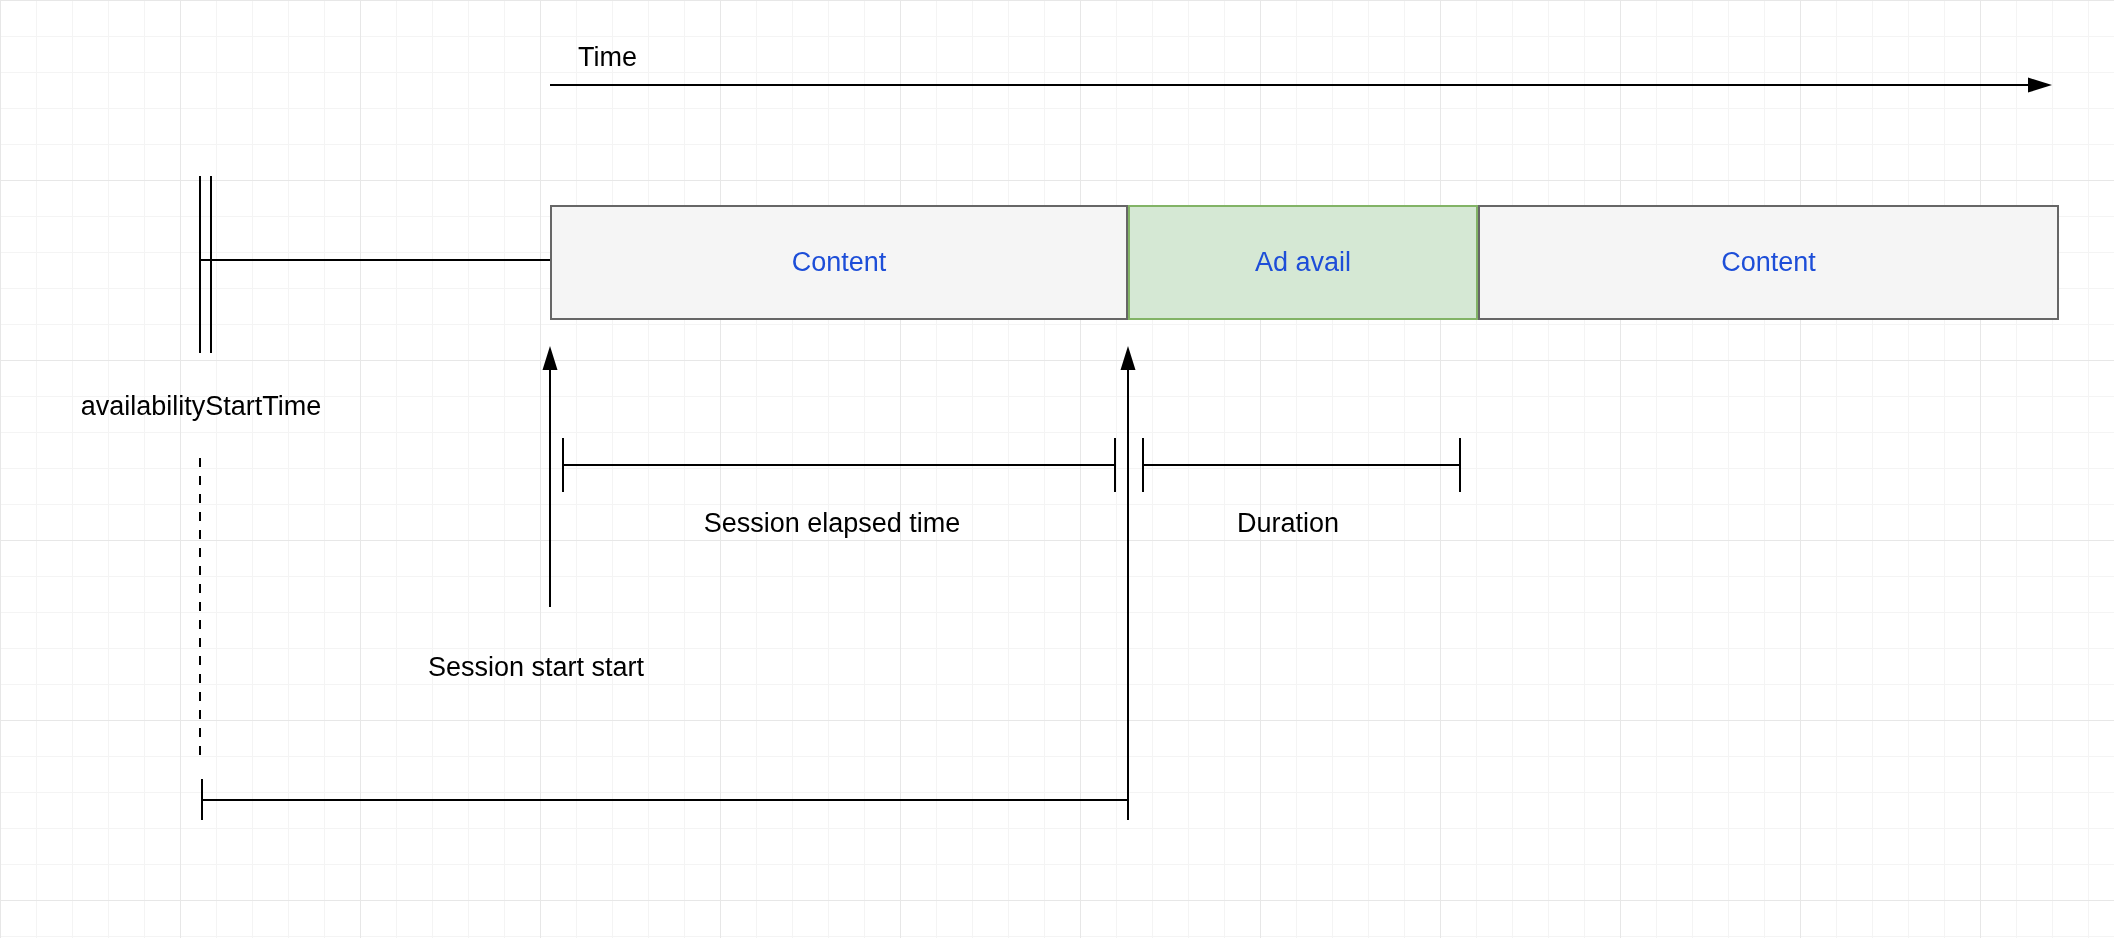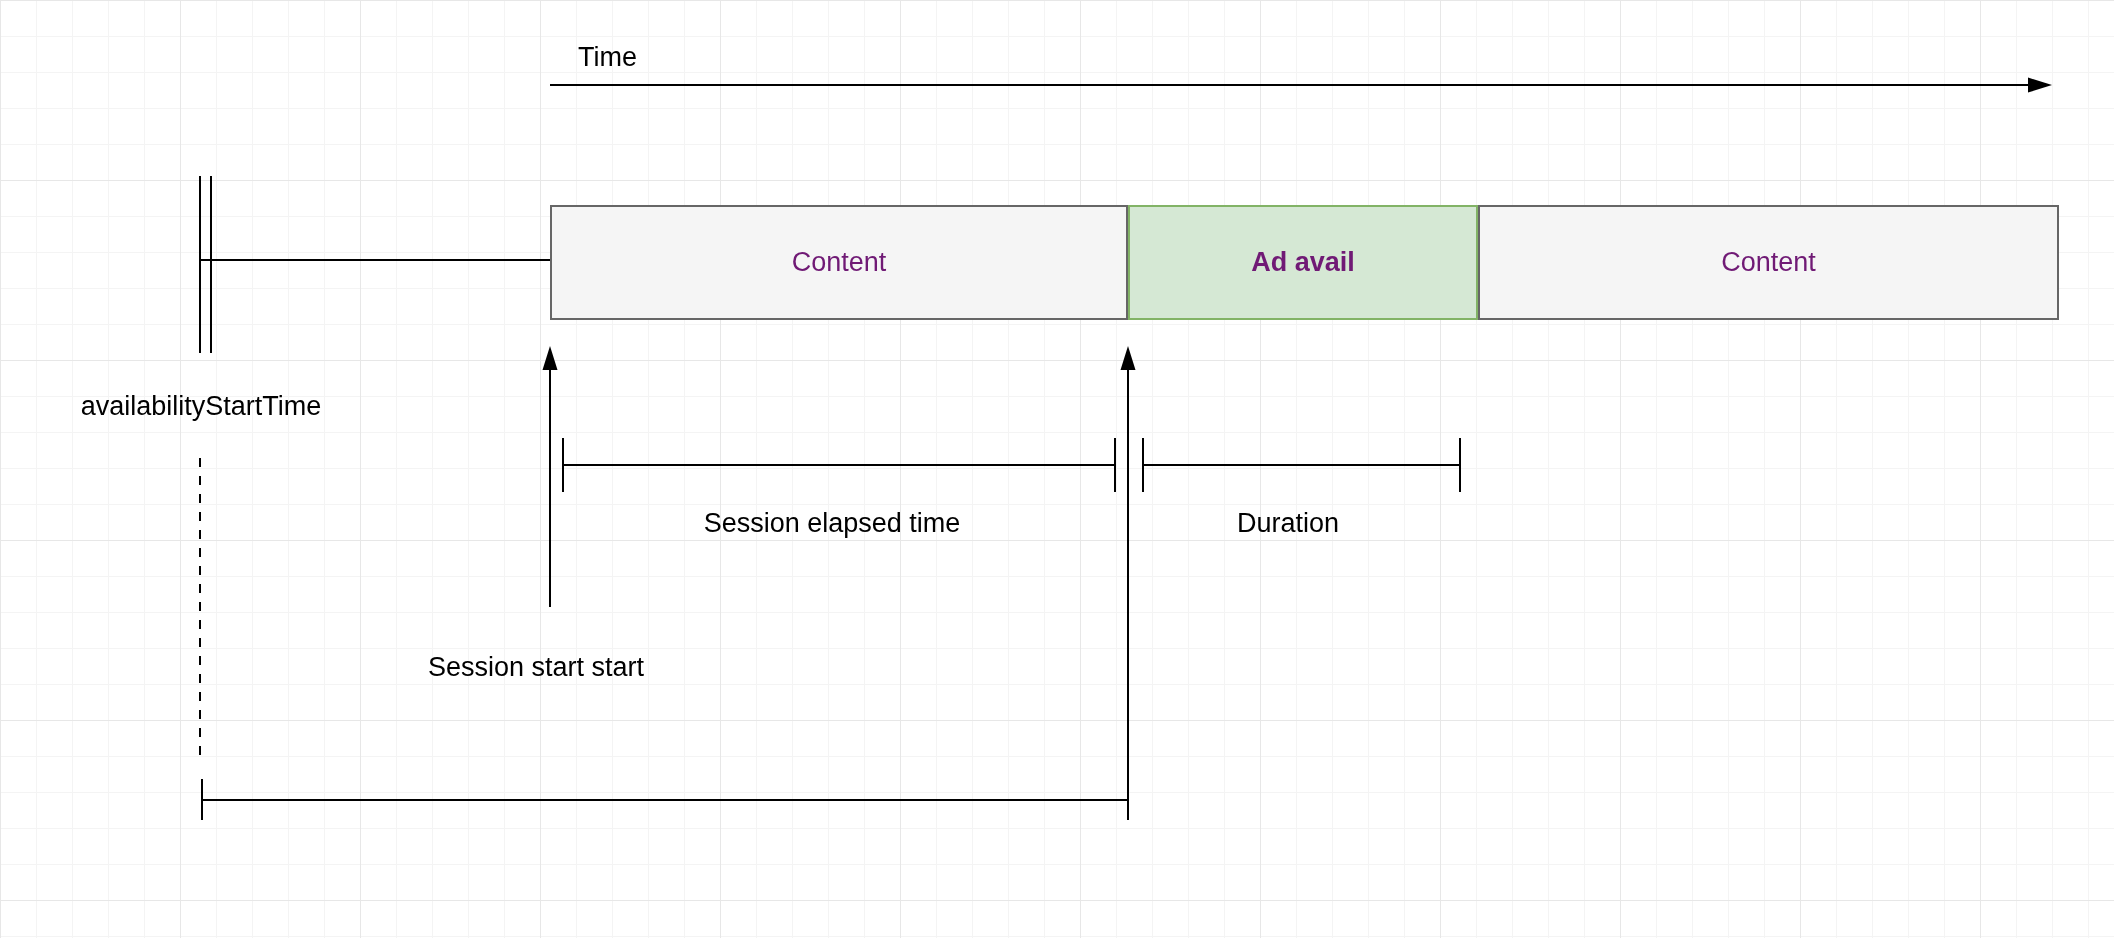--- a/index.html
+++ b/index.html
@@ -32,26 +32,25 @@
     position: absolute;
     top: 205px;
     height: 115px;
     box-sizing: border-box;
     border: 2px solid #666666;
     background: #f5f5f5;
     display: flex;
     align-items: center;
     justify-content: center;
     font-size: 27px;
-    color: #701a75;
+    color: #1d4ed8;
   }
   .box.green {
     background: #d5e8d4;
     border-color: #82b366;
-    font-weight: bold;
   }
   .lbl {
     position: absolute;
     font-size: 27px;
     color: #000000;
     white-space: nowrap;
   }
   .lbl.centered {
     transform: translateX(-50%);
     text-align: center;

